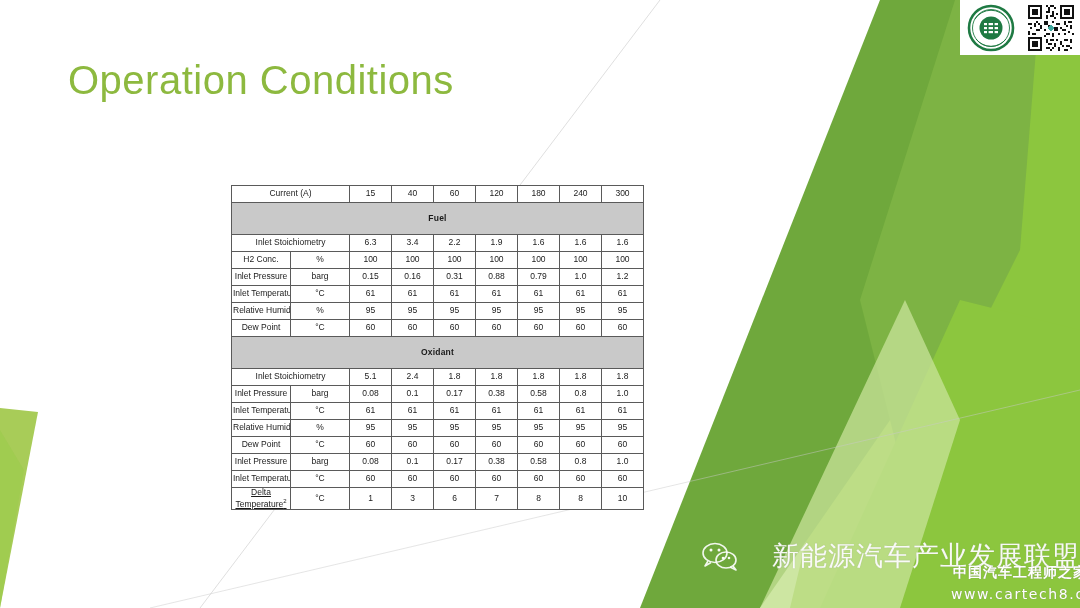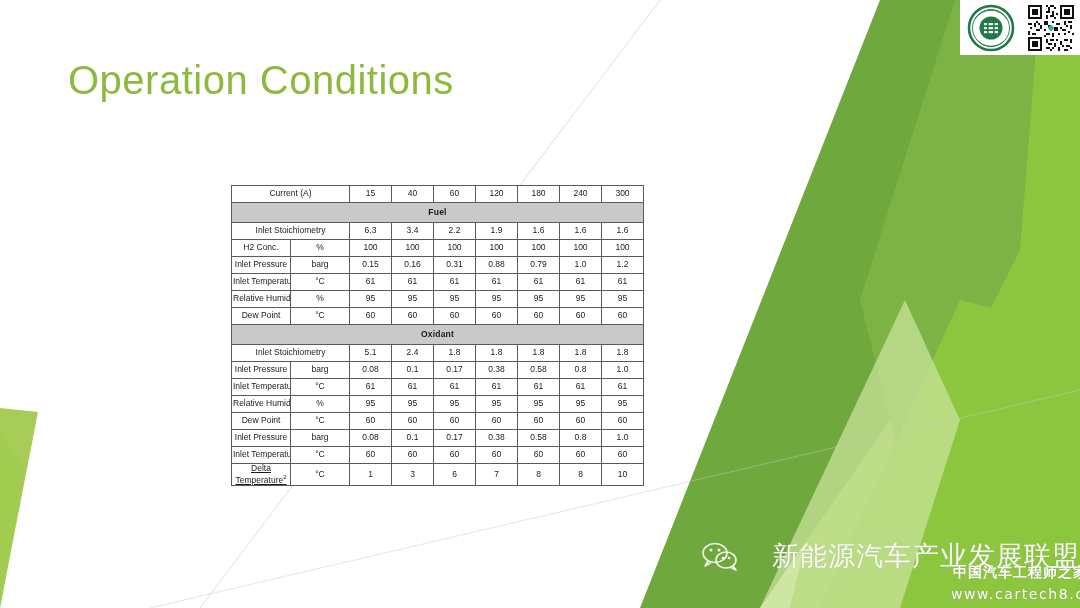--- a/index.html
+++ b/index.html
@@ -59,21 +59,21 @@
     white-space:nowrap;
     overflow:hidden;
   }
   td.lbl      { width:86px; }
   td.unit     { width:32px; }
   td.val      { width:42px; }
   td.lbl-span { width:118px; }
   tr.section td {
     background:#C9C9C9;
     font-weight:bold;
-    height:20px;
+    height:32px;
     letter-spacing:0.2px;
   }
   td.two-line { white-space:normal; line-height:1.1; padding:1px 2px; height:28px;text-decoration:underline; }
   sup { font-size:6px; vertical-align:super; }
 
   
   #badge-bar {
     position:absolute;
     right:0px; top:0px;
     display:flex;

